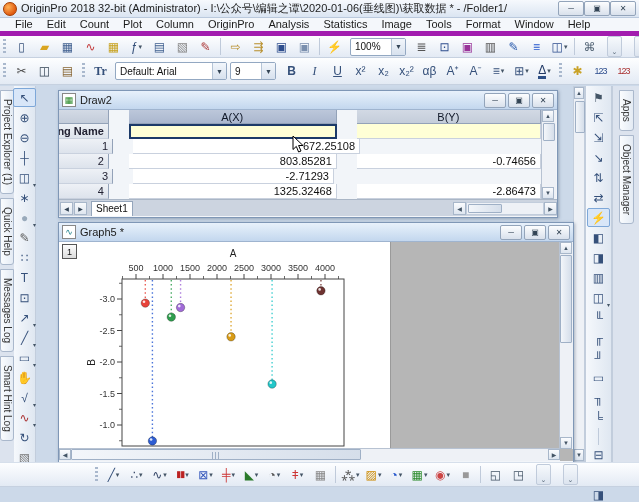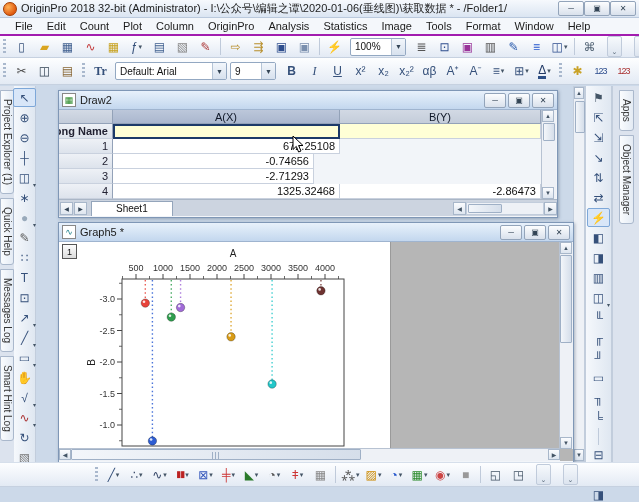--- a/index.html
+++ b/index.html
@@ -14,21 +14,21 @@
     border-bottom:1px solid #bac9dd;}
   #app-icon{width:12px;height:12px;border-radius:50%;
     background:radial-gradient(circle at 35% 35%,#ffb257,#e05a10 70%);
     border:1px solid #a33c00;flex:0 0 auto;}
   #title-text{font-size:11px;color:#1c1c1c;white-space:nowrap;overflow:hidden;flex:1;}
   .appbtn{width:24px;height:13px;border:1px solid #93a4ba;border-radius:2px;
     background:linear-gradient(#fcfdfe,#d9e1ec);display:flex;align-items:center;justify-content:center;
     font-size:8px;color:#345;flex:0 0 auto;}
 
   
-  #menubar{left:0;top:18px;width:639px;height:18px;background:#f4f7fb;border-bottom:2px solid #a21caf;
+  #menubar{left:0;top:18px;width:639px;height:18px;background:#f4f7fb;border-bottom:5px solid #a21caf;
     display:flex;align-items:center;padding-left:8px;box-sizing:border-box;}
   .mi{padding:0 7px;line-height:17px;font-size:11px;color:#1b1b1b;}
 
   
   .tbrow{left:0;width:639px;display:flex;align-items:center;background:linear-gradient(#fdfeff,#e3eaf4);
     border-bottom:1px solid #c6d1e0;box-sizing:border-box;}
   #tb1{top:36px;height:22px;}
   #tb2{top:58px;height:27px;}
   #tbbottom{top:462px;height:25px;border-top:1px solid #d6dfeb;}
   .grip{width:3px;height:16px;margin:0 4px 0 3px;flex:0 0 auto;
@@ -83,21 +83,21 @@
     font-size:9px;line-height:1;flex:0 0 auto;}
   .wname{font-size:11px;color:#1a1a1a;flex:1;white-space:nowrap;overflow:hidden;}
   .wbtn{width:20px;height:13px;border:1px solid #93a4ba;border-radius:2px;
     background:linear-gradient(#fcfdfe,#d9e1ec);display:flex;align-items:center;justify-content:center;
     font-size:8px;color:#345;flex:0 0 auto;margin-left:2px;}
 
   
   #win-draw2{left:58px;top:90px;width:498px;height:126px;}
   #wsbody{display:flex;}
   #wsgrid{width:482px;}
-  .wsrow{display:flex;}
+  .wsrow{display:flex;gap:20px;}
   .wcell{box-sizing:border-box;border-right:1px solid #c9d1de;border-bottom:1px solid #c9d1de;
     font-size:11px;overflow:hidden;white-space:nowrap;}
   .c0{width:54px;}.c1{width:227px;}.c2{width:201px;}
   .hdr .wcell{height:14px;display:flex;align-items:center;justify-content:center;
     border-right:1px solid #93a2b8;border-bottom:1px solid #93a2b8;color:#101828;}
   #corner-hdr{background:linear-gradient(#d3dae5,#c3ccda);}
   #colhdr-a{background:linear-gradient(#bcc7da,#aab7ce);}
   #colhdr-b{background:linear-gradient(#d2d9e4,#c4cdda);}
   .rowhdr{background:linear-gradient(#eef1f6,#dde3ec);border-right:1px solid #93a2b8;
     display:flex;align-items:center;justify-content:flex-end;padding-right:4px;color:#223;}
@@ -108,21 +108,21 @@
   .val{height:15px;background:#fff;display:flex;align-items:center;justify-content:flex-end;
     padding-right:4px;color:#101010;}
   #ws-vsb{position:relative;width:14px;height:89px;background:#eef1f6;border-left:1px solid #b7c2d2;}
   #ws-vsb .sb-arrow{width:12px;height:12px;}
   #ws-vsb .sb-thumb{position:absolute;left:1px;top:13px;width:12px;height:18px;}
   #ws-vsb .dn{position:absolute;bottom:0;left:0;}
   #wstabbar{height:16px;background:#ccd4e0;border-top:1px solid #aab6c6;display:flex;align-items:center;}
   .tabarrow{width:13px;height:13px;margin-left:1px;background:linear-gradient(#f8fafc,#dfe6ef);
     border:1px solid #a8b7ca;display:flex;align-items:center;justify-content:center;font-size:6px;color:#345;box-sizing:border-box;}
   #sheet-tab{height:14px;background:#fff;border:1px solid #94a5bb;border-bottom:none;margin-left:4px;
-    padding:0 24px;display:flex;align-items:center;font-size:10px;color:#111;}
+    padding:0 4px;display:flex;align-items:center;font-size:10px;color:#111;}
   #ws-hsb{margin-left:auto;display:flex;align-items:center;height:14px;}
   #ws-hsb .sb-arrow{width:13px;height:13px;}
   #ws-hsb .track{width:78px;height:13px;background:#eef1f6;border:1px solid #c2cddc;position:relative;box-sizing:border-box;}
   #ws-hsb .sb-thumb{position:absolute;left:1px;top:1px;width:34px;height:9px;}
 
   
   #win-graph5{left:58px;top:222px;width:514px;height:240px;}
   #gbody{position:relative;height:219px;background:#b6b6b6;overflow:hidden;}
   #gpage{position:absolute;left:0;top:0;width:331px;height:207px;background:#fff;border-right:1px solid #9a9a9a;}
   #plot-svg{position:absolute;left:0;top:0;}
@@ -538,20 +538,21 @@
           <div class="wcell c1" id="ln-a"></div>
           <div class="wcell c2 yellow" id="ln-b"></div>
         </div>
         <div id="ws-rows">
             <div class="wsrow">
               <div class="wcell c0 rowhdr">1</div>
               <div class="wcell c1 val">672.25108</div>
             </div>
             <div class="wsrow">
               <div class="wcell c0 rowhdr">2</div>
+              <div class="wcell c1 val">803.85281</div>
               <div class="wcell c2 val">-0.74656</div>
             </div>
             <div class="wsrow">
               <div class="wcell c0 rowhdr">3</div>
               <div class="wcell c2 val">-2.71293</div>
             </div>
             <div class="wsrow">
               <div class="wcell c0 rowhdr">4</div>
               <div class="wcell c1 val">1325.32468</div>
               <div class="wcell c2 val">-2.86473</div>

